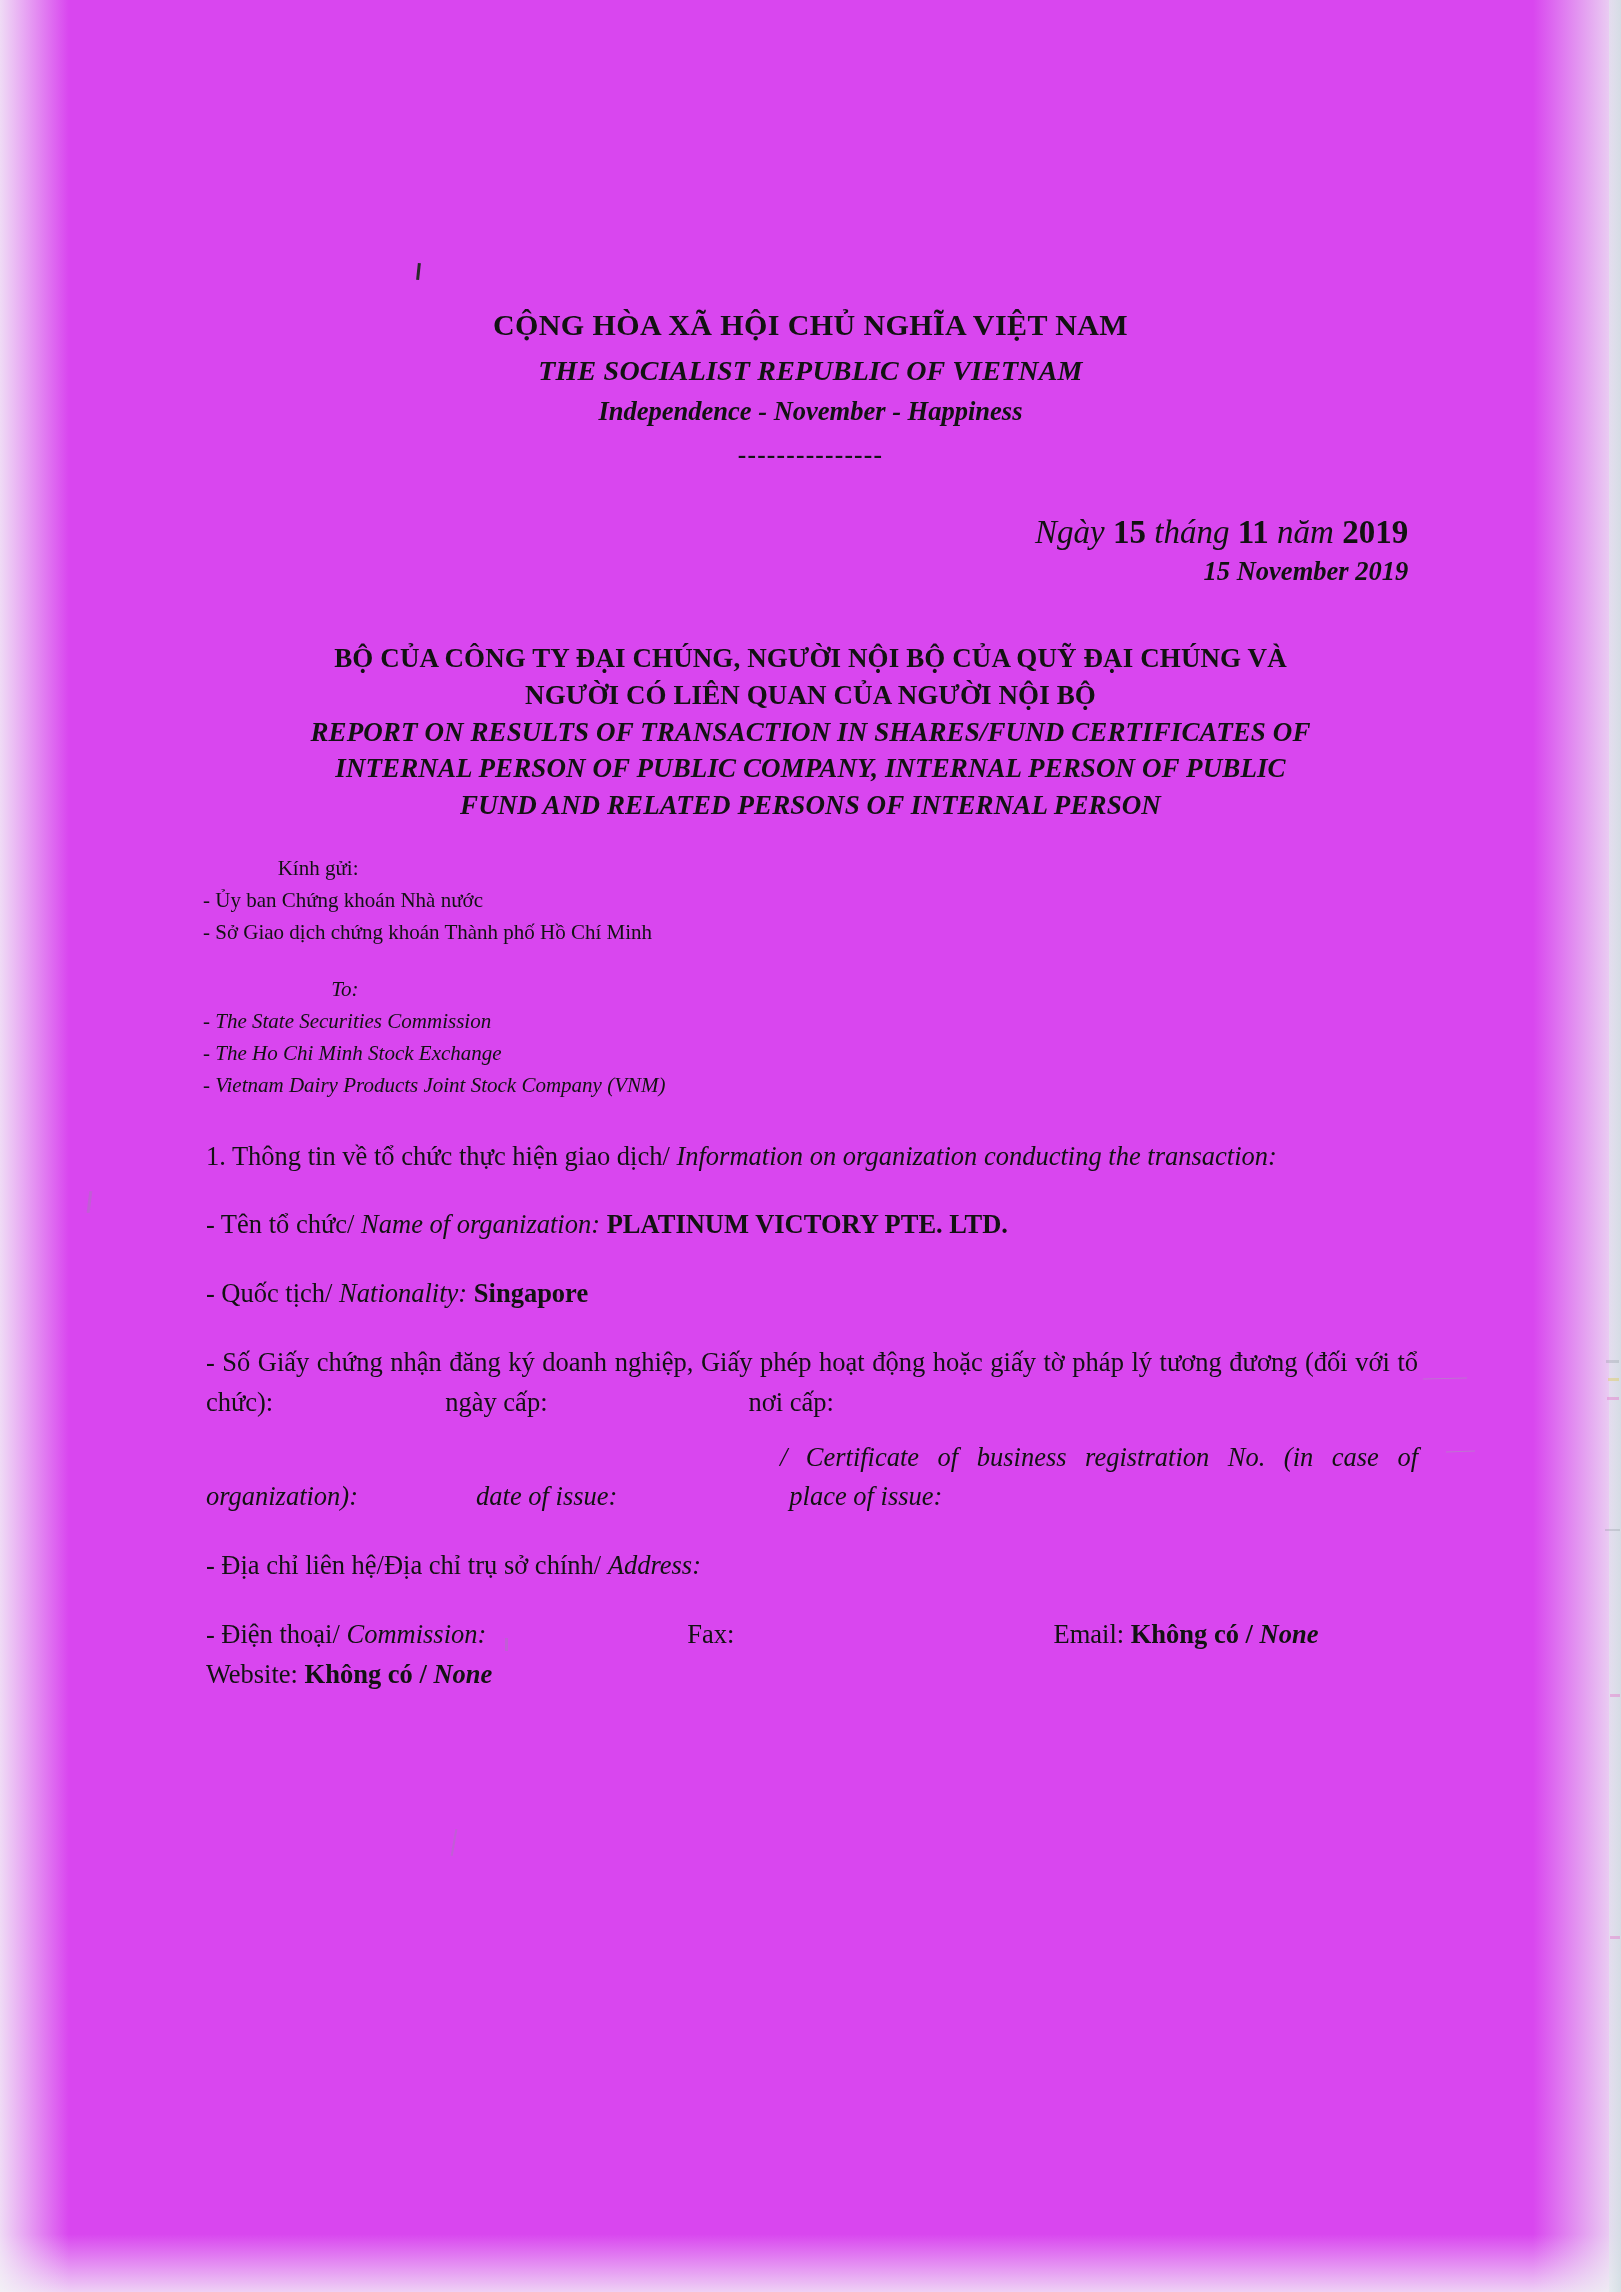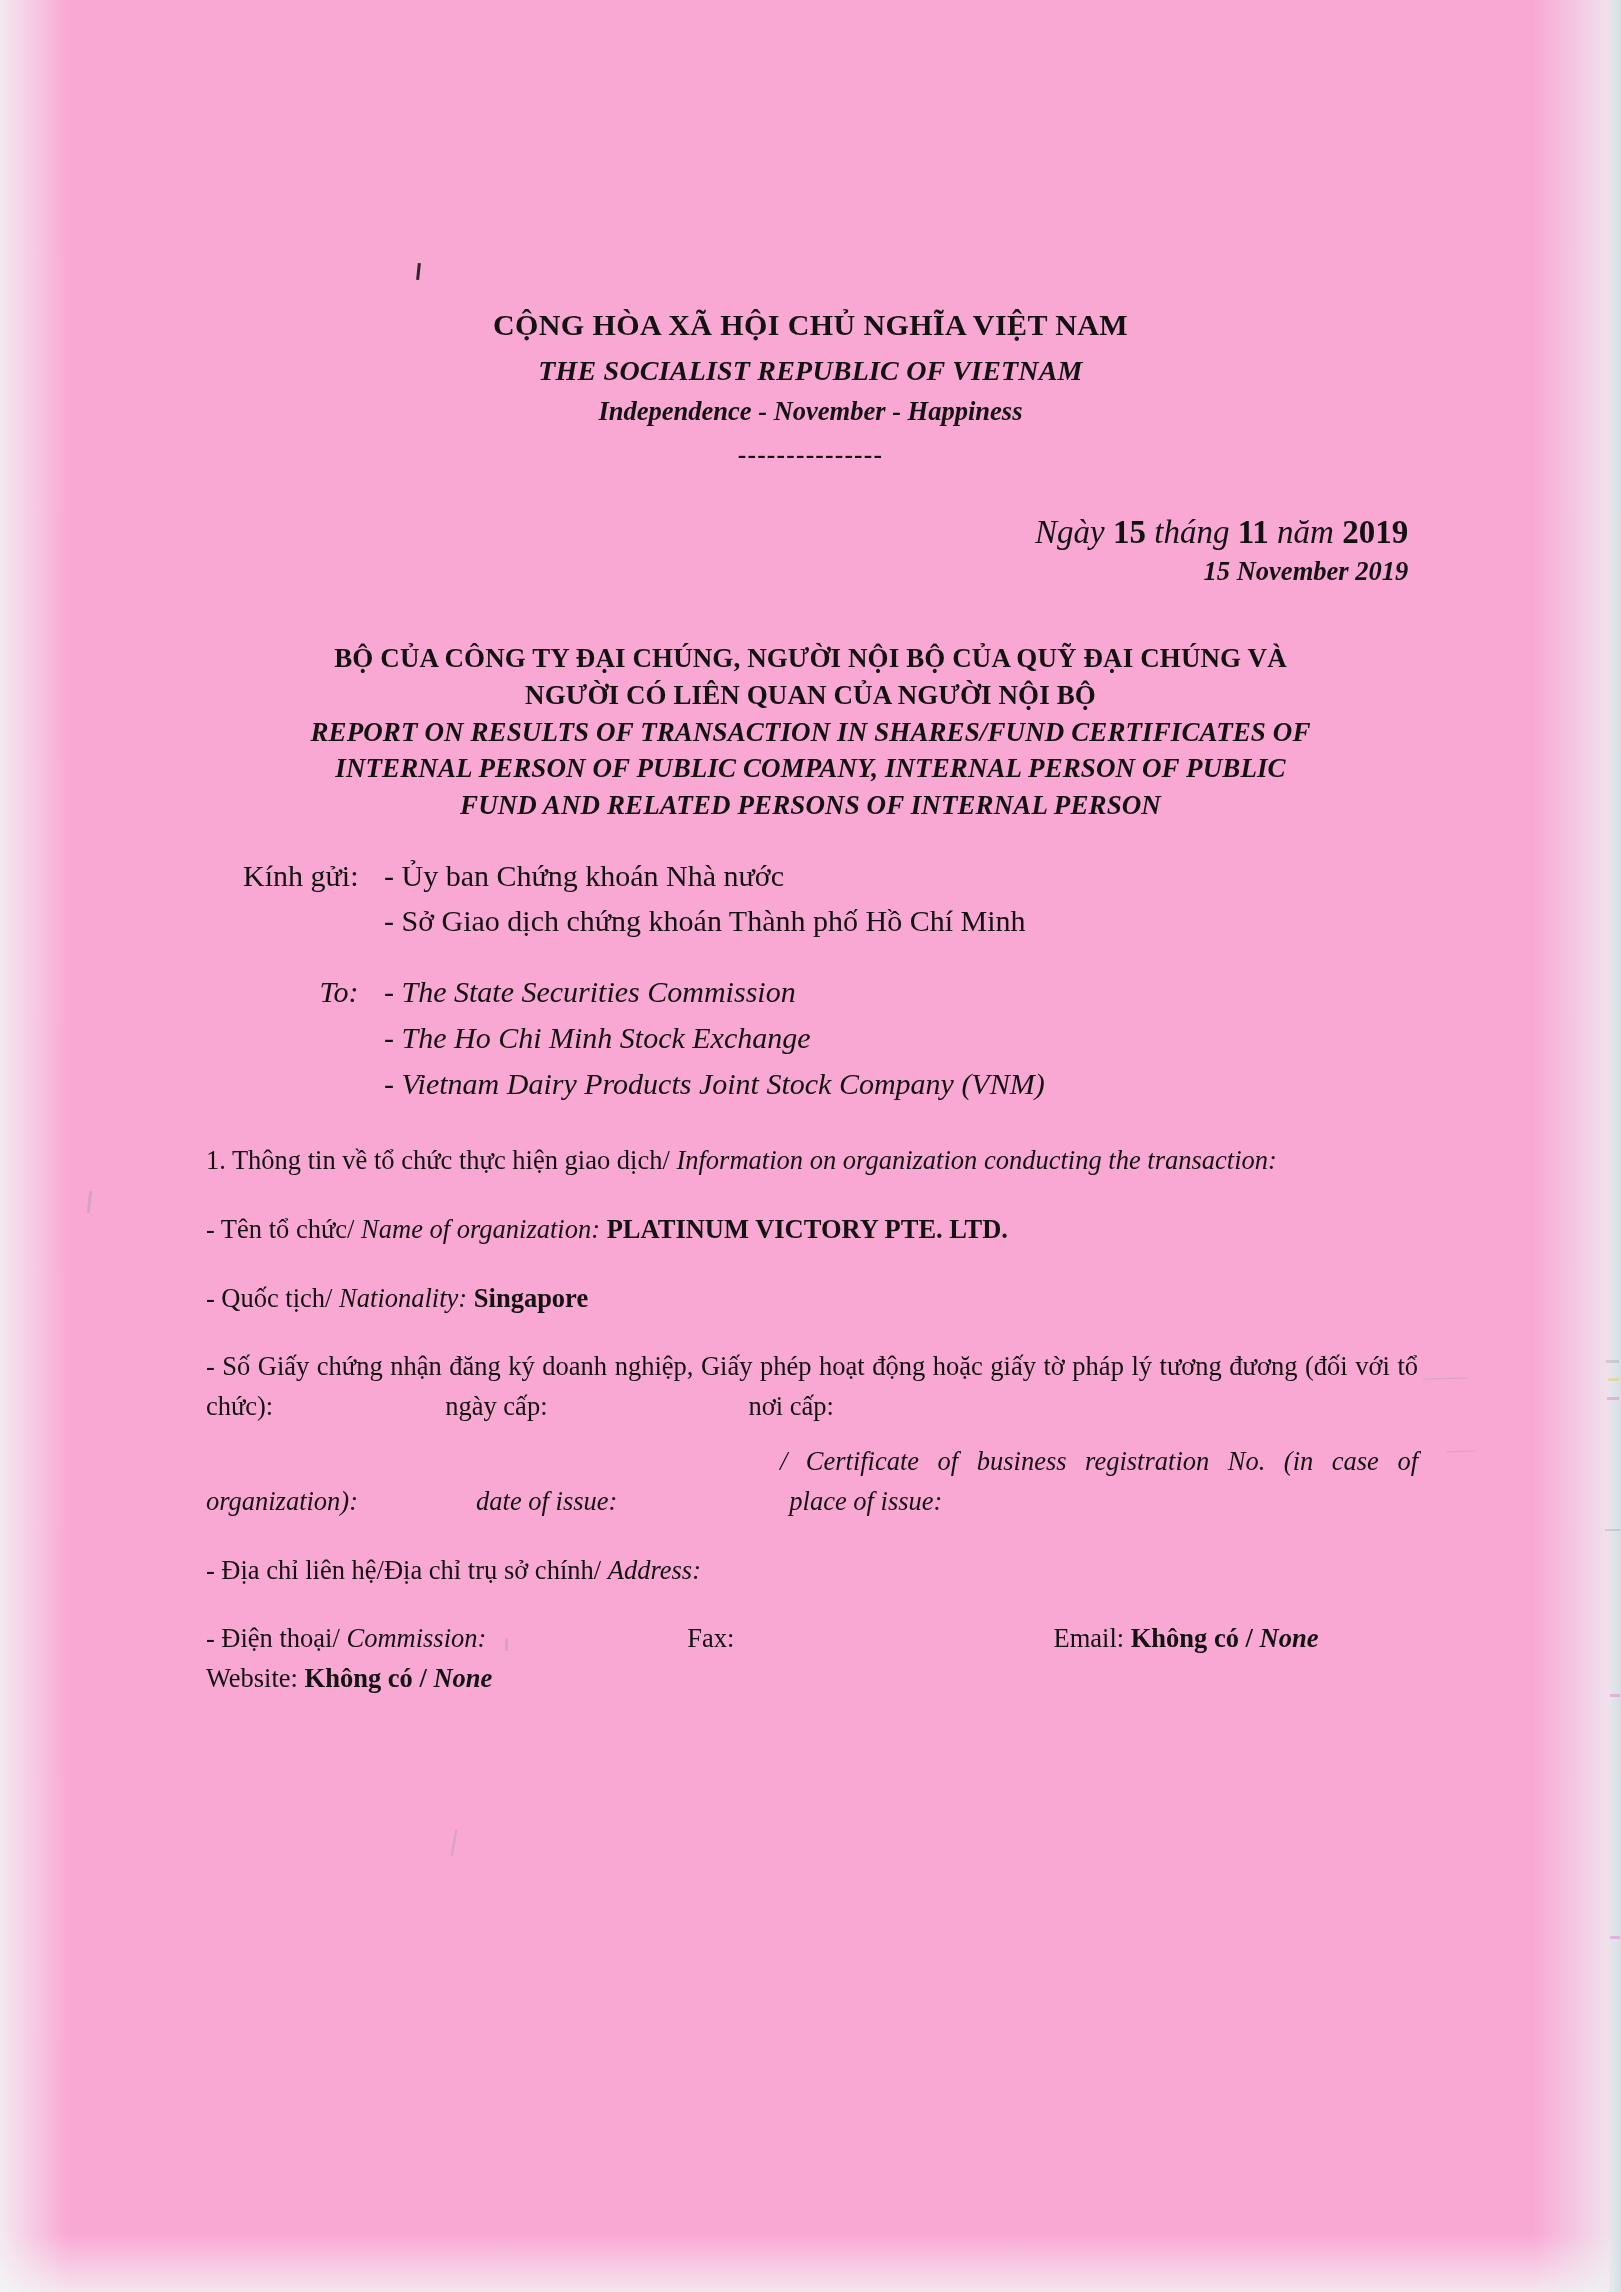--- a/index.html
+++ b/index.html
@@ -5,21 +5,21 @@
   html, body {
     margin: 0;
     padding: 0;
     background: #8a8a8a;
   }
 
   .page {
     position: relative;
     width: 1621px;
     height: 2293px;
-    background: #f9a8d4;
+    background: #d946ef;
     overflow: hidden;
     font-family: "Liberation Serif", "DejaVu Serif", serif;
     color: #121212;
     box-sizing: border-box;
   }
 
   
   .scan-tint {
     position: absolute;
     inset: 0;
@@ -146,22 +146,23 @@
     line-height: 1.36;
     letter-spacing: 0.1px;
   }
 
   
   .recipients {
     margin-top: 29px;
   }
   .recip-row {
     display: flex;
-    font-size: 30px;
+    font-size: 21px;
     line-height: 1.52;
+    flex-direction: column;
   }
   .recip-label {
     width: 181px;
     flex: none;
     text-align: right;
     padding-right: 25.5px;
     box-sizing: border-box;
   }
   .recip-label.vn { padding-left: 0; }
   .recip-label.en { font-style: italic; }

